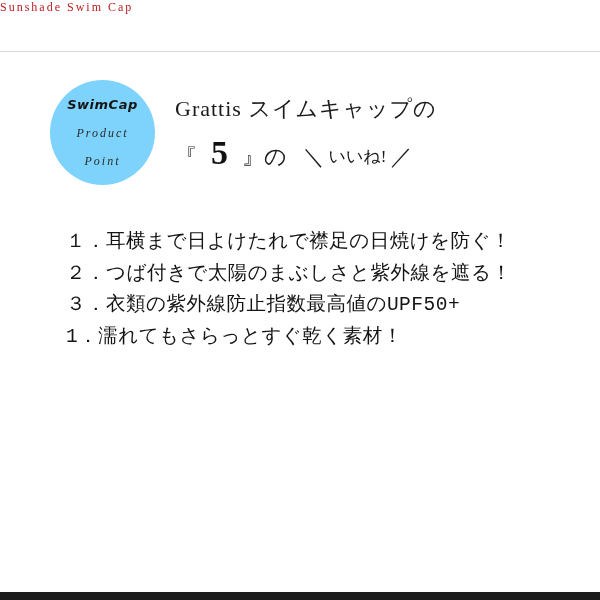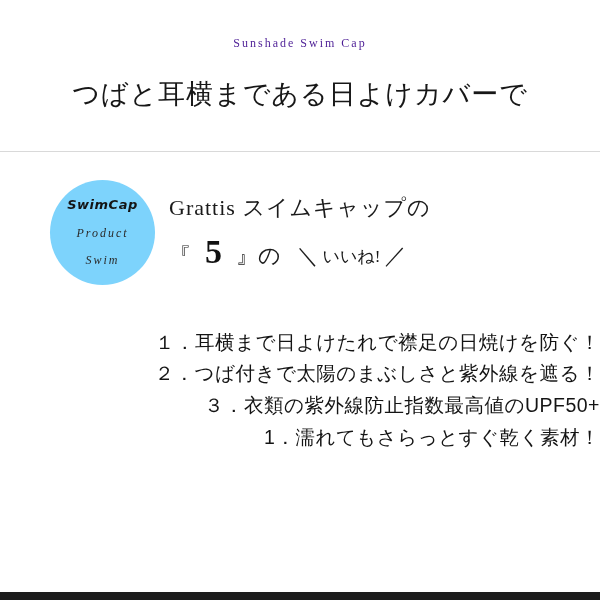--- a/index.html
+++ b/index.html
@@ -16,26 +16,24 @@
   }
   .page {
     position: relative;
     width: 600px;
     height: 600px;
     box-sizing: border-box;
   }
 
   
   .eyebrow {
-    text-align: center;
     font-family: "Liberation Serif", "DejaVu Serif", serif;
     font-size: 12px;
     letter-spacing: 2px;
-    color: #4c1d95;
-    padding-top: 36px;
+    color: #b91c1c;
   }
 
   
   .headline {
     text-align: center;
     margin-top: 22px;
   }
   .headline-line {
     font-family: "DejaVu Serif", "Liberation Serif", serif;
     font-size: 27px;
@@ -82,21 +80,21 @@
   }
   .badge-sub {
     font-family: "Liberation Serif", "DejaVu Serif", serif;
     font-size: 12px;
     letter-spacing: 2px;
     color: #2a2a2a;
     margin-top: 9px;
   }
 
   .point-text {
-    margin-left: 14px;
+    margin-left: 20px;
   }
   .point-line-1 {
     font-family: "Liberation Serif", "DejaVu Serif", serif;
     font-size: 22px;
     letter-spacing: 1px;
     color: #1a1a1a;
     white-space: nowrap;
   }
   .point-line-2 {
     margin-top: 12px;
@@ -130,57 +128,55 @@
     color: #1a1a1a;
     padding: 0 4px;
   }
 
   
   .list {
     margin-top: 42px;
     padding-left: 66px;
   }
   .list-item {
-    font-family: Liberation Sans, sans-serif;
+    font-family: Liberation Mono, monospace;
     font-size: 19.5px;
     line-height: 1.62;
     letter-spacing: 0.5px;
     color: #141414;
     white-space: nowrap;
-    text-align: right;
   }
 
   
   .bottom-bar {
     position: absolute;
     left: 0;
     bottom: 0;
     width: 100%;
     height: 8px;
     background: #1c1c1c;
   }
 </style>
 </head>
 <body>
 
 <div class="page">
 
   <div class="eyebrow">Sunshade Swim Cap</div>
 
   <div class="headline">
-    <div class="headline-line">つばと耳横まである日よけカバーで</div>
   </div>
 
   <div class="divider"></div>
 
   <div class="point-row">
     <div class="badge">
       <div class="badge-title">SwimCap</div>
       <div class="badge-sub">Product</div>
-      <div class="badge-sub">Swim</div>
+      <div class="badge-sub">Point</div>
     </div>
 
     <div class="point-text">
       <div class="point-line-1">Grattis スイムキャップの</div>
       <div class="point-line-2">
         <span class="bracket">『</span>
         <span class="big-number">5</span>
         <span class="bracket">』</span>
         <span>の</span>
         <span class="nice-wrap">

